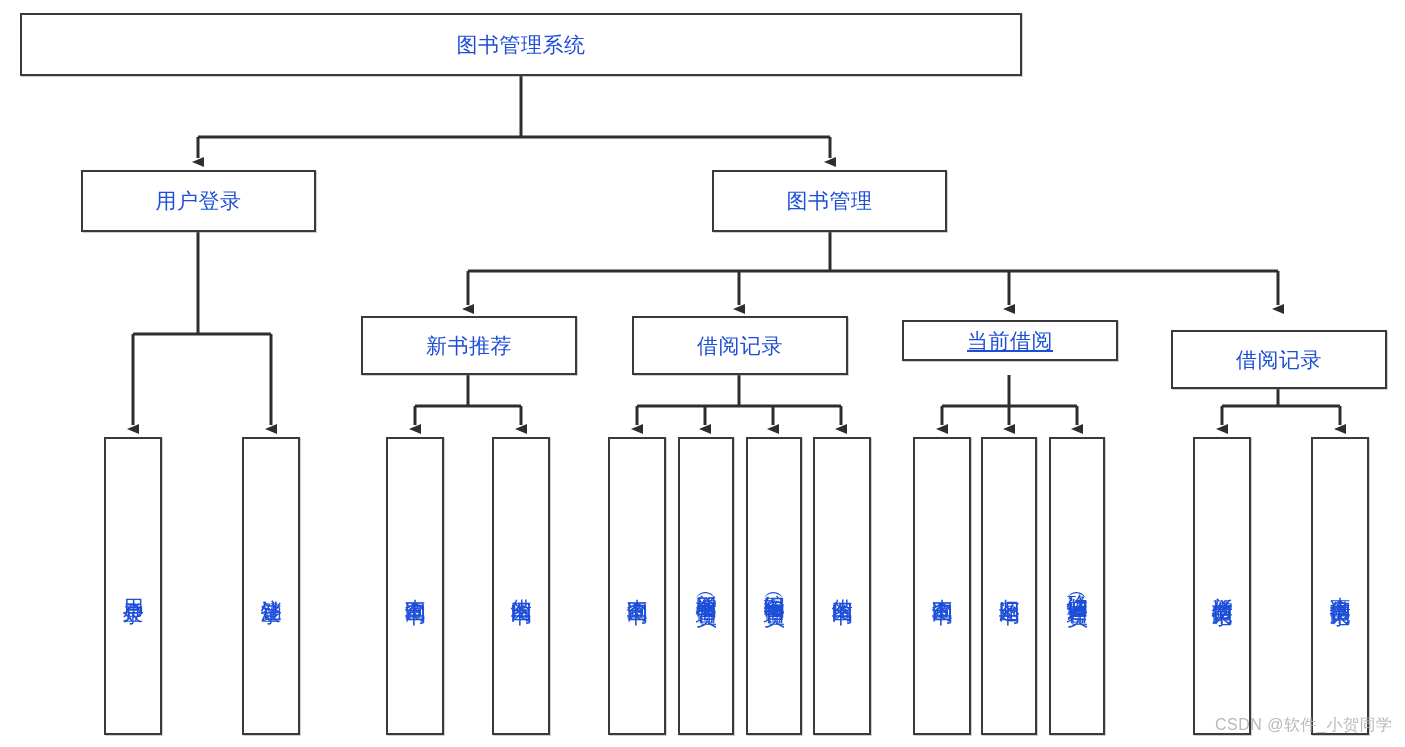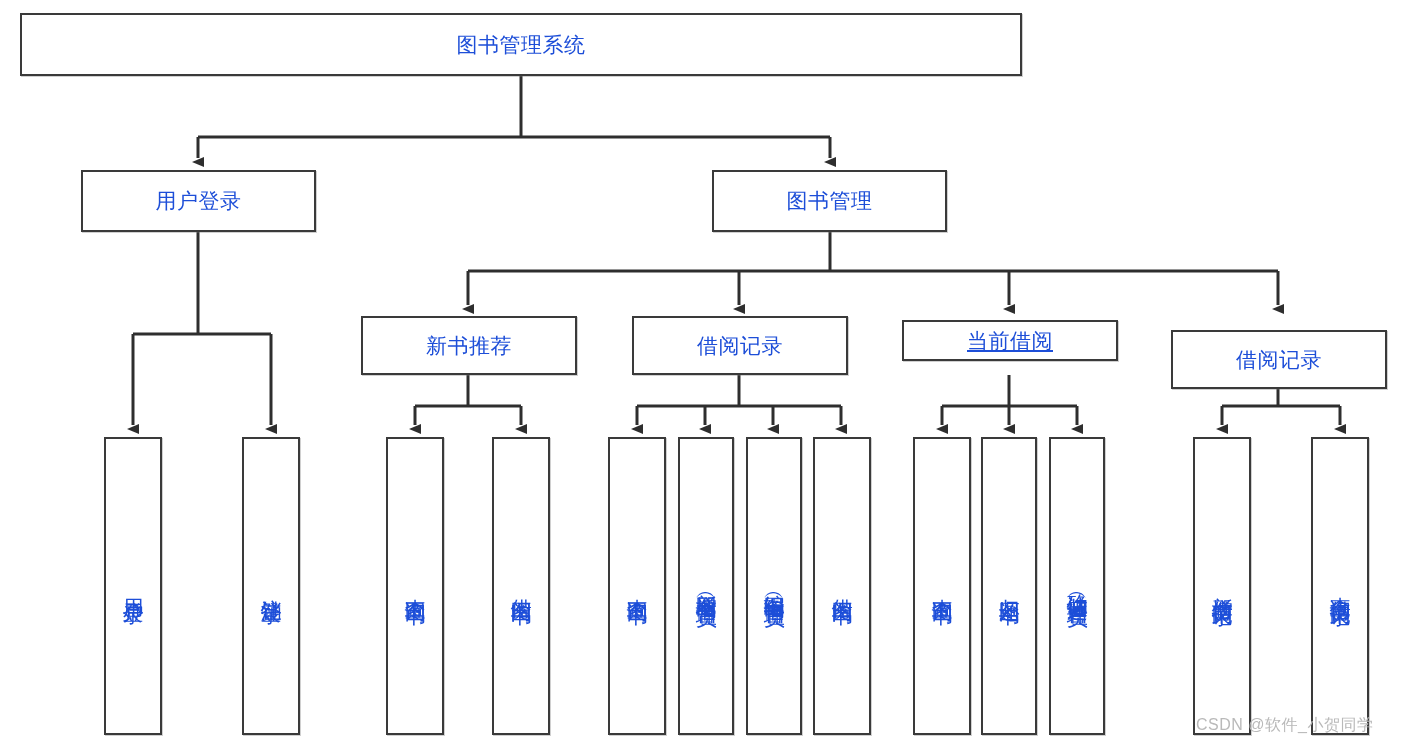--- a/index.html
+++ b/index.html
@@ -59,20 +59,21 @@
     white-space: nowrap;
   }
   .root-node .label { font-size: 22px; }
   .watermark {
     position: absolute;
     font-size: 16px;
     color: #b9b9b9;
     white-space: nowrap;
     letter-spacing: 0.5px;
     user-select: none;
+    padding-left: 19px;
   }
 </style>
 </head>
 <body>
 
 <div id="canvas">
 
   <svg class="wires" viewBox="0 0 1405 747">
     <defs>
       <marker id="arrow" markerWidth="10" markerHeight="12" refX="1" refY="6" orient="auto" markerUnits="userSpaceOnUse">

